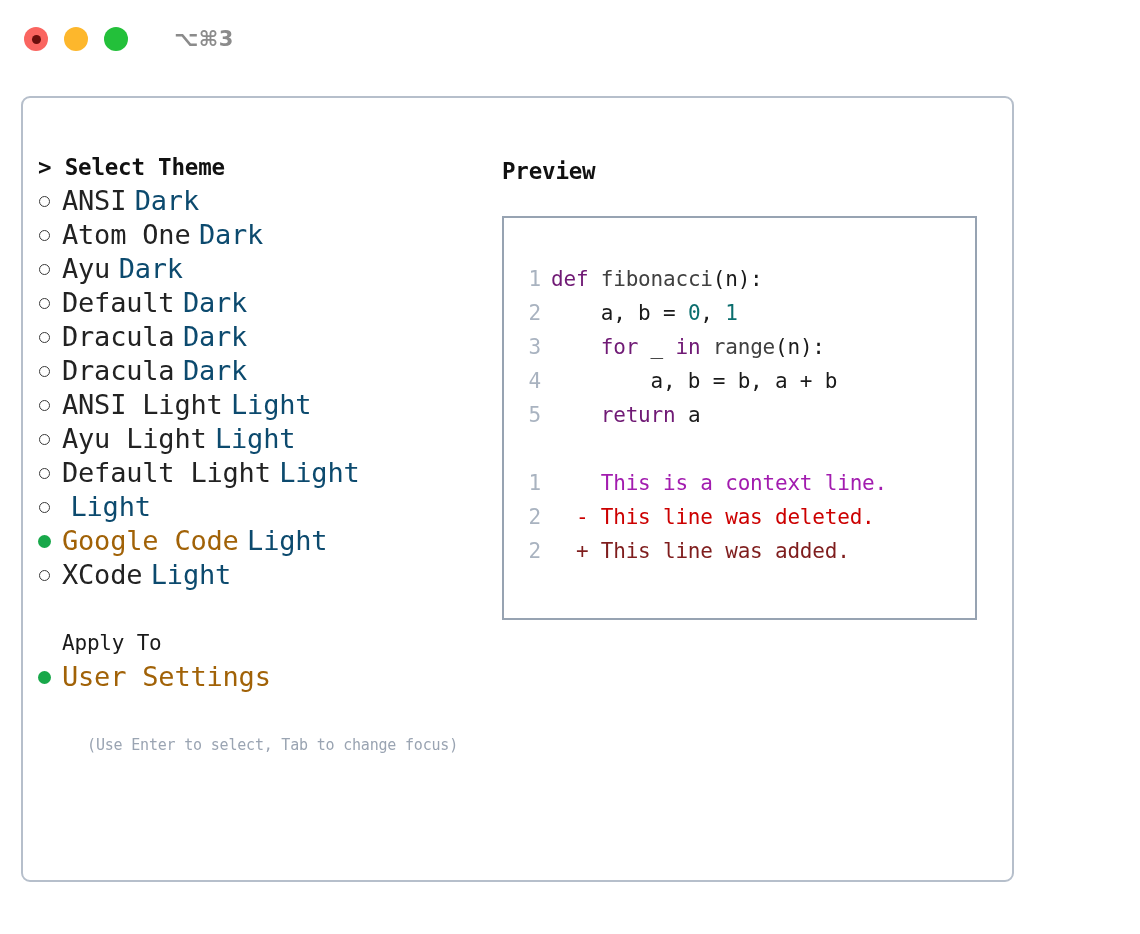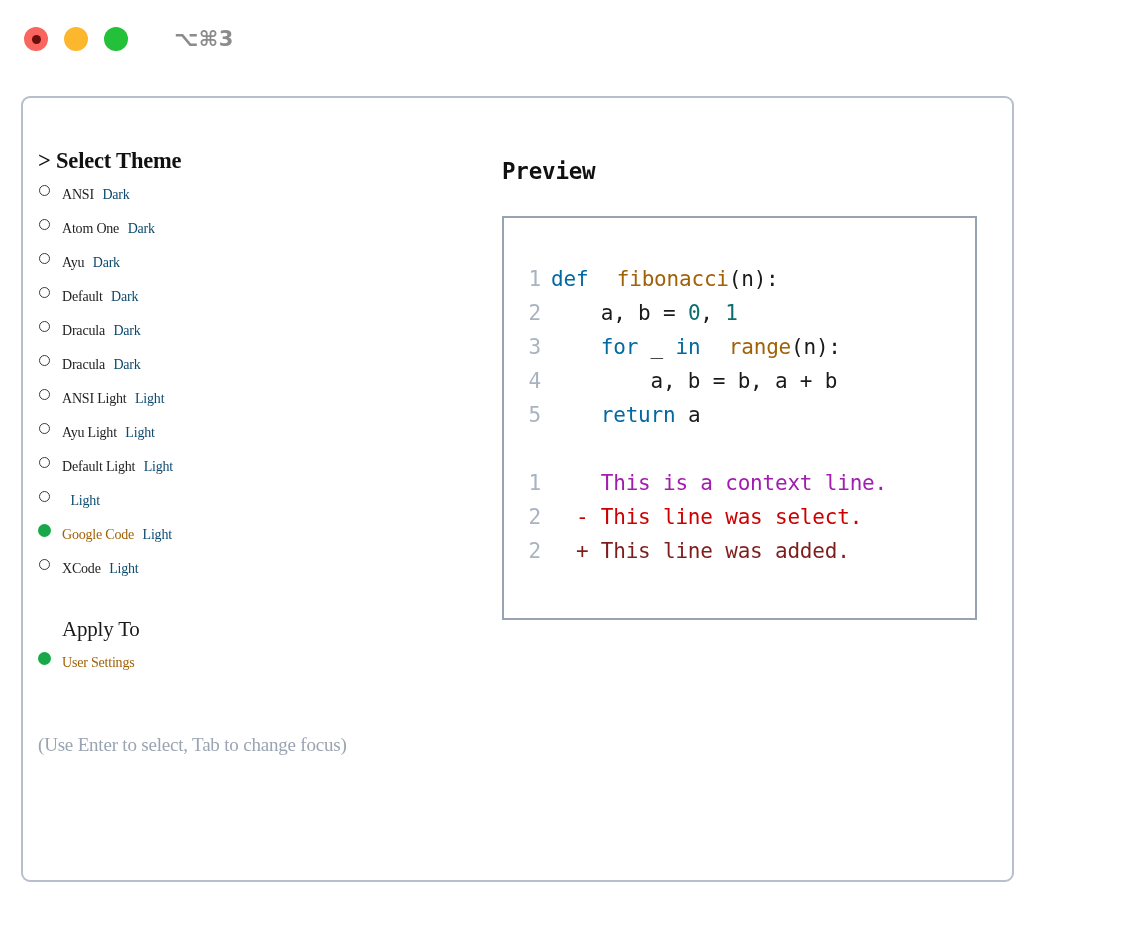--- a/index.html
+++ b/index.html
@@ -85,41 +85,40 @@
     position: absolute;
     left: 0; top: 0;
     width: 100%;
     height: 100%;
   }
 
   
   .left-col {
     position: absolute;
     left: 15px;
-    top: 46px;
+    top: 52px;
     width: 460px;
-    font-family: Liberation Serif, serif;
   }
   .section-head {
     font-size: 22.5px;
     font-weight: 700;
     color: #111111;
     line-height: 34px;
     white-space: pre;
     letter-spacing: -0.2px;
   }
   .theme-list {
     margin-top: 0px;
   }
   .opt-row {
     display: flex;
     align-items: baseline;
     line-height: 34px;
     height: 34px;
-    font-size: 14px;
+    font-size: 27px;
     white-space: pre;
     letter-spacing: -0.2px;
   }
   .marker {
     display: inline-block;
     width: 24px;
     flex: 0 0 24px;
     position: relative;
     color: #333333;
   }
@@ -147,40 +146,41 @@
   }
   .opt-row.selected .opt-name {
     color: #a16207;
   }
   .opt-tag {
     color: #0c4a6e;
     padding-left: 8.5px;
   }
 
   .apply-block {
-    margin-top: 26px;
+    margin-top: 34px;
   }
   .apply-head {
     font-size: 21px;
     color: #1a1a1a;
     line-height: 34px;
     height: 34px;
     padding-left: 24px;
     white-space: pre;
     letter-spacing: -0.2px;
   }
 
   .hint {
-    margin-top: 48px;
-    font-size: 19px;
+    margin-top: 34px;
+    font-size: 15px;
     color: #9aa4b2;
     line-height: 34px;
     width: 420px;
     white-space: pre-wrap;
     letter-spacing: -0.2px;
+    text-align: right;
   }
 
   
   .right-col {
     position: absolute;
     left: 479px;
     top: 56px;
     width: 495px;
   }
   .preview-box {
@@ -207,22 +207,22 @@
   .lineno {
     display: inline-block;
     width: 24px;
     flex: 0 0 24px;
     text-align: right;
     color: #a9b3c0;
     padding-right: 10px;
   }
   .blank-line { height: 34px; }
 
-  .tok-kw  { color: #0369a1; }
-  .tok-fn  { color: #a16207; margin-left: 16px; }
+  .tok-kw  { color: #701a75; }
+  .tok-fn  { color: #404040; }
   .tok-num { color: #0b6e6e; }
   .tok-pl  { color: #1a1a1a; }
   .tok-ctx { color: #a21caf; }
   .tok-del { color: #cc0000; }
   .tok-add { color: #7f1d1d; }
 </style>
 </head>
 <body>
 
 <div class="app-window">
@@ -276,21 +276,21 @@
             <div id="code-lines">
                 <div class="code-line"><span class="lineno">1</span><span><span class="tok-kw">def </span><span class="tok-fn">fibonacci</span><span class="tok-pl">(n):</span></span></div>
                 <div class="code-line"><span class="lineno">2</span><span><span class="tok-pl">    a, b = </span><span class="tok-num">0</span><span class="tok-pl">, </span><span class="tok-num">1</span></span></div>
                 <div class="code-line"><span class="lineno">3</span><span><span class="tok-pl">    </span><span class="tok-kw">for</span><span class="tok-pl"> _ </span><span class="tok-kw">in</span><span class="tok-pl"> </span><span class="tok-fn">range</span><span class="tok-pl">(n):</span></span></div>
                 <div class="code-line"><span class="lineno">4</span><span><span class="tok-pl">        a, b = b, a + b</span></span></div>
                 <div class="code-line"><span class="lineno">5</span><span><span class="tok-pl">    </span><span class="tok-kw">return</span><span class="tok-pl"> a</span></span></div>
               </div>
             <div class="blank-line"></div>
             <div id="diff-lines">
                 <div class="code-line"><span class="lineno">1</span><span class="tok-ctx">    This is a context line.</span></div>
-                <div class="code-line"><span class="lineno">2</span><span class="tok-del">  - This line was select.</span></div>
+                <div class="code-line"><span class="lineno">2</span><span class="tok-del">  - This line was deleted.</span></div>
                 <div class="code-line"><span class="lineno">2</span><span class="tok-add">  + This line was added.</span></div>
               </div>
           </div>
         </div>
       </div>
 
     </div>
   </div>
 </div>
 

